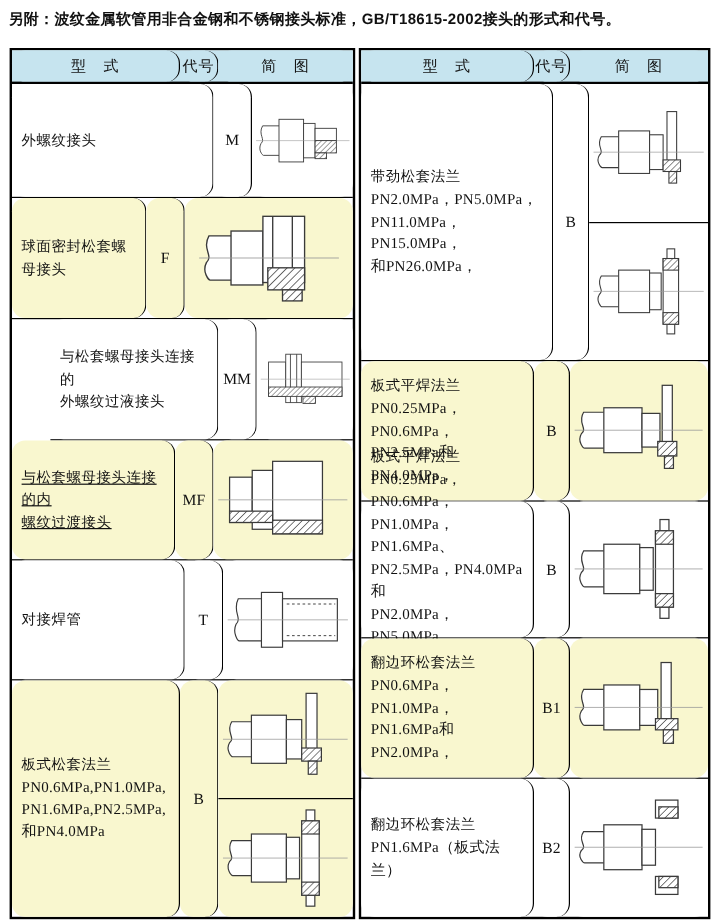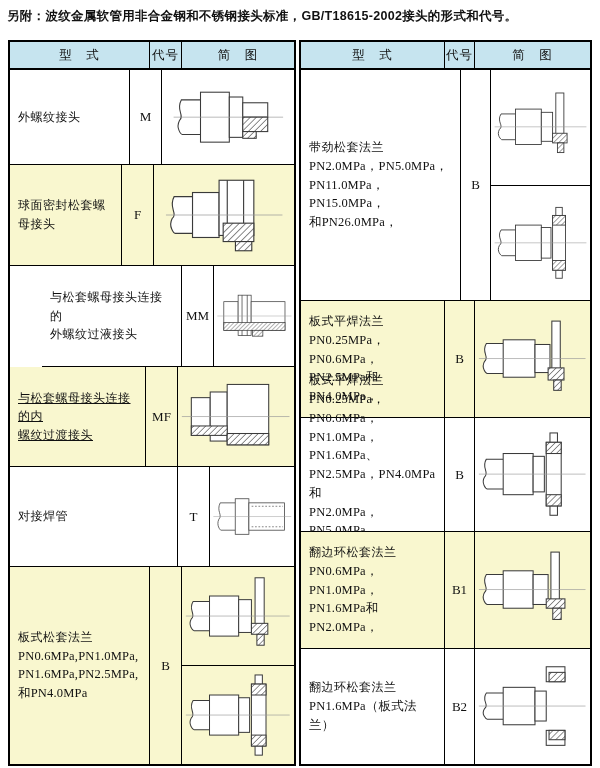--- a/index.html
+++ b/index.html
@@ -7,21 +7,21 @@
   .page{position:relative;width:600px;height:768px;background:#fff;overflow:hidden;}
   .doc-title{position:absolute;left:7px;top:8px;font-size:12.5px;font-weight:bold;letter-spacing:.3px;white-space:nowrap;}
   .tables{position:absolute;left:8px;top:40px;display:flex;gap:3px;}
   .tbl{border:2px solid #000;background:#fff;display:flex;flex-direction:column;height:726px;box-sizing:border-box;}
   .tbl.left{width:288px;}
   .tbl.right{width:293px;}
   .row{display:flex;box-sizing:border-box;border-bottom:1px solid #000;flex:0 0 auto;}
   .row:last-child{border-bottom:none;flex:1 1 auto;}
   .row.hdr{height:28px;border-bottom:2px solid #000;background:#c6e4ef;}
   .row.yellow .cell{background:#f9f7cf;}
-  .cell{box-sizing:border-box;border-right:1px solid #000;display:flex;flex-direction:column;justify-content:center;background:#fff;}
+  .cell{box-sizing:border-box;border-right:1px solid #000;display:flex;flex-direction:column;justify-content:center;background:#fff;border-radius:11px;}
   .cell:last-child{border-right:none;}
   .hdr .cell{align-items:center;justify-content:center;font-size:12.5px;letter-spacing:1px;background:#c6e4ef;}
   .c-type{padding:4px 8px;}
   .cjk-line{font-size:12px;line-height:1.55;letter-spacing:.5px;}
   .pn-line{font-family:"Liberation Serif",serif;font-size:12.5px;line-height:1.5;letter-spacing:.2px;}
   .c-code{align-items:center;justify-content:center;font-family:"Liberation Serif",serif;font-size:13px;}
   .c-diag{padding:0;position:relative;}
   .diag-box{flex:1 1 0;display:flex;align-items:center;justify-content:center;overflow:hidden;}
   .diag-box + .diag-box{border-top:1px solid #000;}
   .diag-box svg{width:96%;height:94%;}
@@ -42,21 +42,21 @@
 <div class="page">
   <div class="doc-title">另附：波纹金属软管用非合金钢和不锈钢接头标准，GB/T18615-2002接头的形式和代号。</div>
   <div class="tables">
     <div class="tbl left" id="tbl-left">
         <div class="row hdr">
           <div class="cell" style="width: 140px;">型　式</div>
           <div class="cell" style="width: 32px;">代号</div>
           <div class="cell" style="flex: 1 1 0%;">简　图</div>
         </div>
         <div class="row" style="height: 95px;">
-          <div class="cell c-type" style="width: 120px;">
+          <div class="cell c-type" style="width: 168px;">
             <div class="cjk-line">外螺纹接头</div>
           </div>
           <div class="cell c-code" style="width: 32px;">
             <span>M</span>
           </div>
           <div class="cell c-diag" style="flex: 1 1 0%;">
             <div class="diag-box">
               <svg viewBox="0 0 118 92" preserveAspectRatio="xMidYMid meet">
                 <path d="M 30 28 L 10 28 C 4 38.8 14 44.2 8 49.599999999999994 C 4 57.519999999999996 10 64 11 64 L 30 64" fill="#fff" stroke="#3a3a3a" stroke-width="1.1"></path>
                 <rect x="30" y="20" width="30" height="52" fill="#fff" stroke="#3a3a3a" stroke-width="1.1"></rect>
@@ -129,21 +129,21 @@
                 <rect x="32" y="20" width="18" height="52" fill="#fff" stroke="#3a3a3a" stroke-width="1.1"></rect>
                 <rect x="50" y="12" width="44" height="64" fill="#fff" stroke="#3a3a3a" stroke-width="1.1"></rect>
                 <line x1="2" y1="46" x2="116" y2="46" stroke="#999" stroke-width="0.7"></line>
                 <rect x="12" y="56" width="38" height="10" fill="url(#hatch)" stroke="#3a3a3a" stroke-width="1.1"></rect>
                 <rect x="50" y="64" width="44" height="12" fill="url(#hatch)" stroke="#3a3a3a" stroke-width="1.1"></rect>
               </svg>
             </div>
           </div>
         </div>
         <div class="row" style="height: 100px;">
-          <div class="cell c-type" style="width: 168px;">
+          <div class="cell c-type" style="width: 144px;">
             <div class="cjk-line">对接焊管</div>
           </div>
           <div class="cell c-code" style="width: 32px;">
             <span>T</span>
           </div>
           <div class="cell c-diag" style="flex: 1 1 0%;">
             <div class="diag-box">
               <svg viewBox="0 0 118 92" preserveAspectRatio="xMidYMid meet">
                 <path d="M 34 26 L 12 26 C 6 38 16 44 10 50 C 6 58.8 12 66 13 66 L 34 66" fill="#fff" stroke="#3a3a3a" stroke-width="1.1"></path>
                 <rect x="34" y="20" width="20" height="52" fill="#fff" stroke="#3a3a3a" stroke-width="1.1"></rect>

